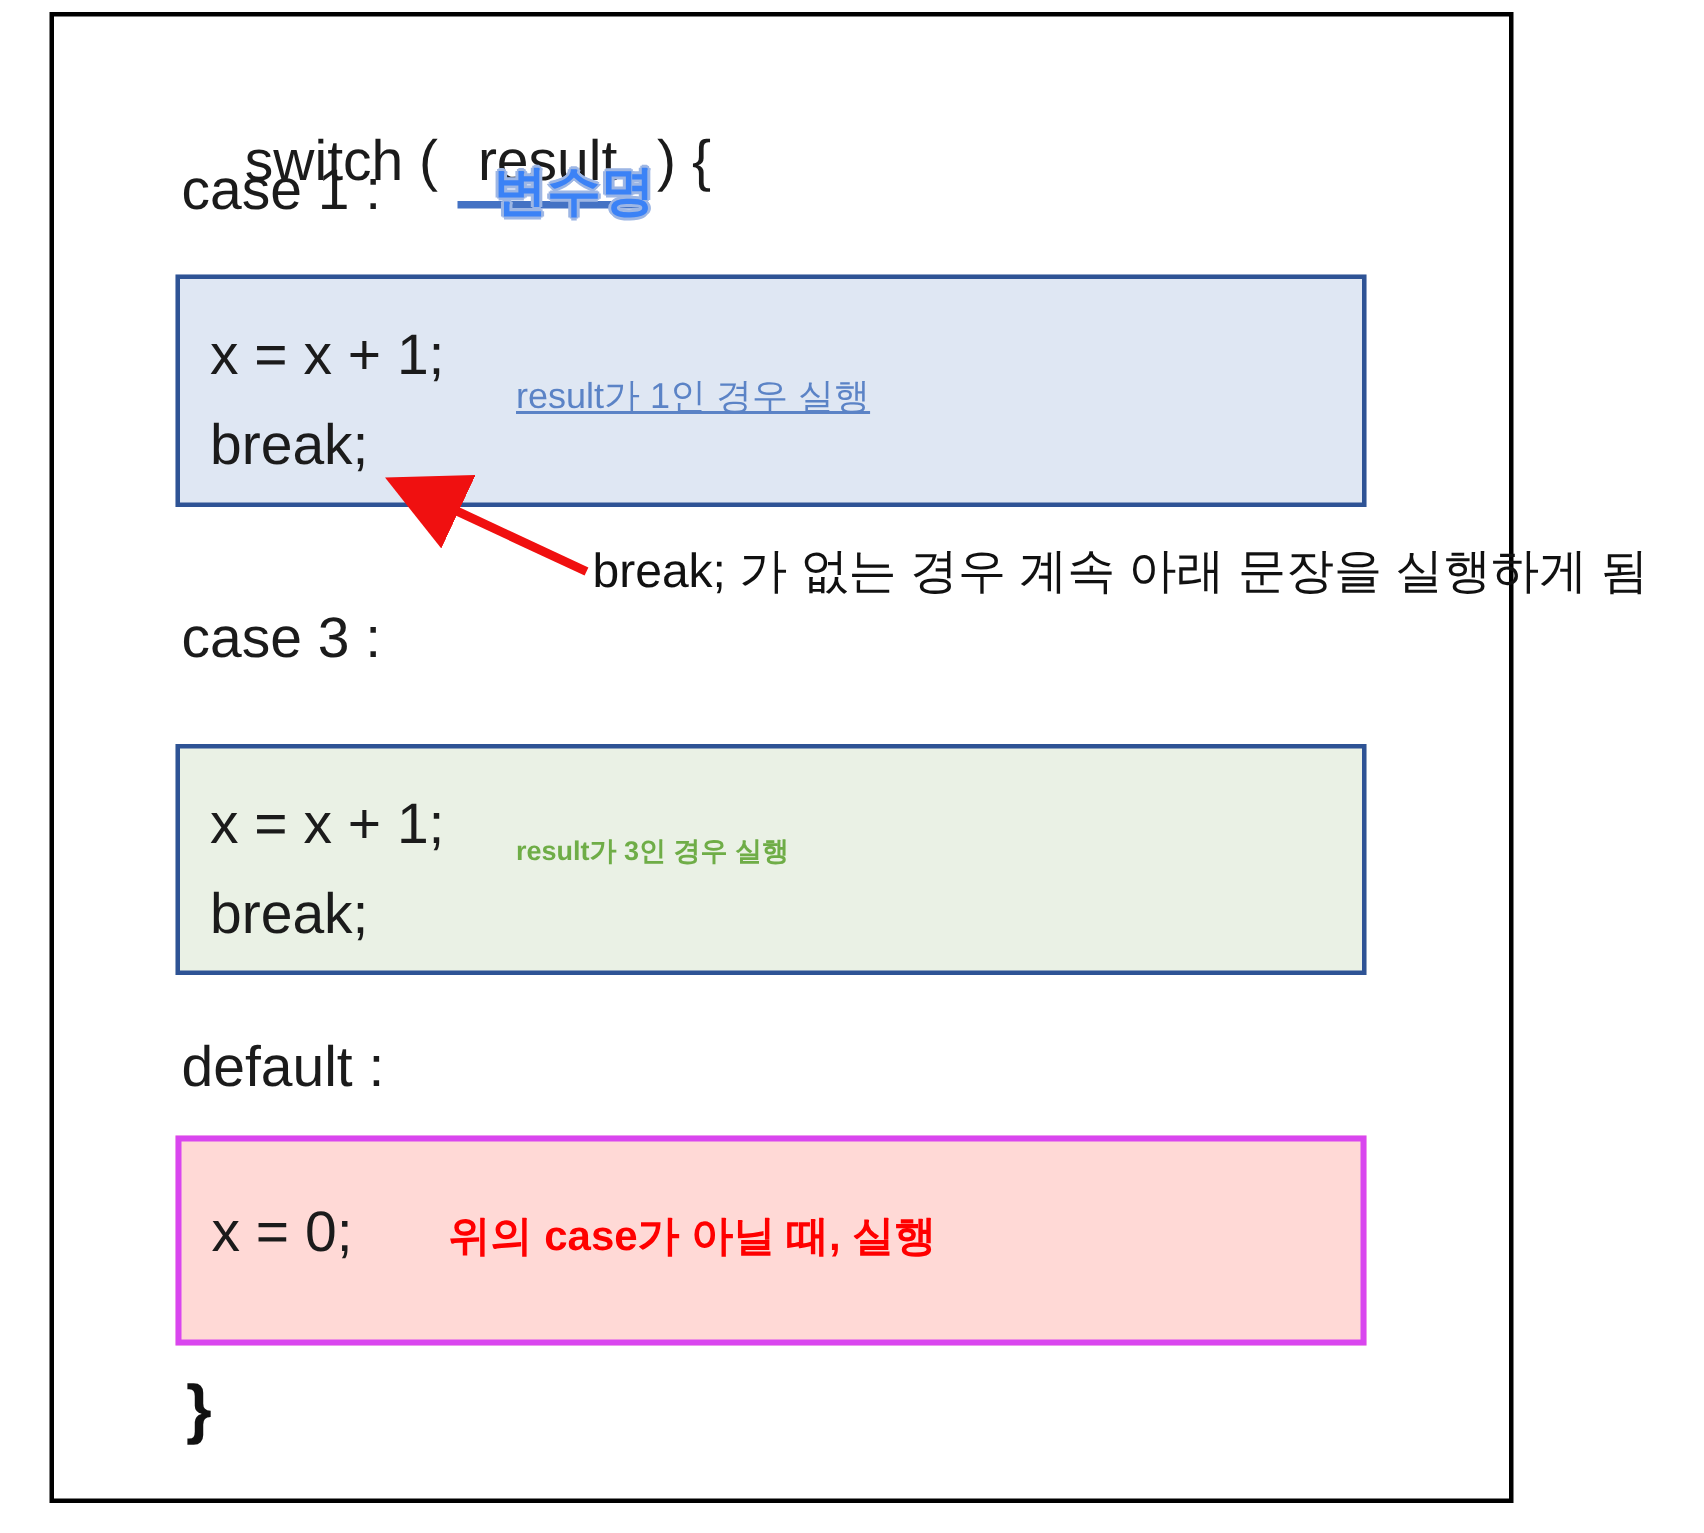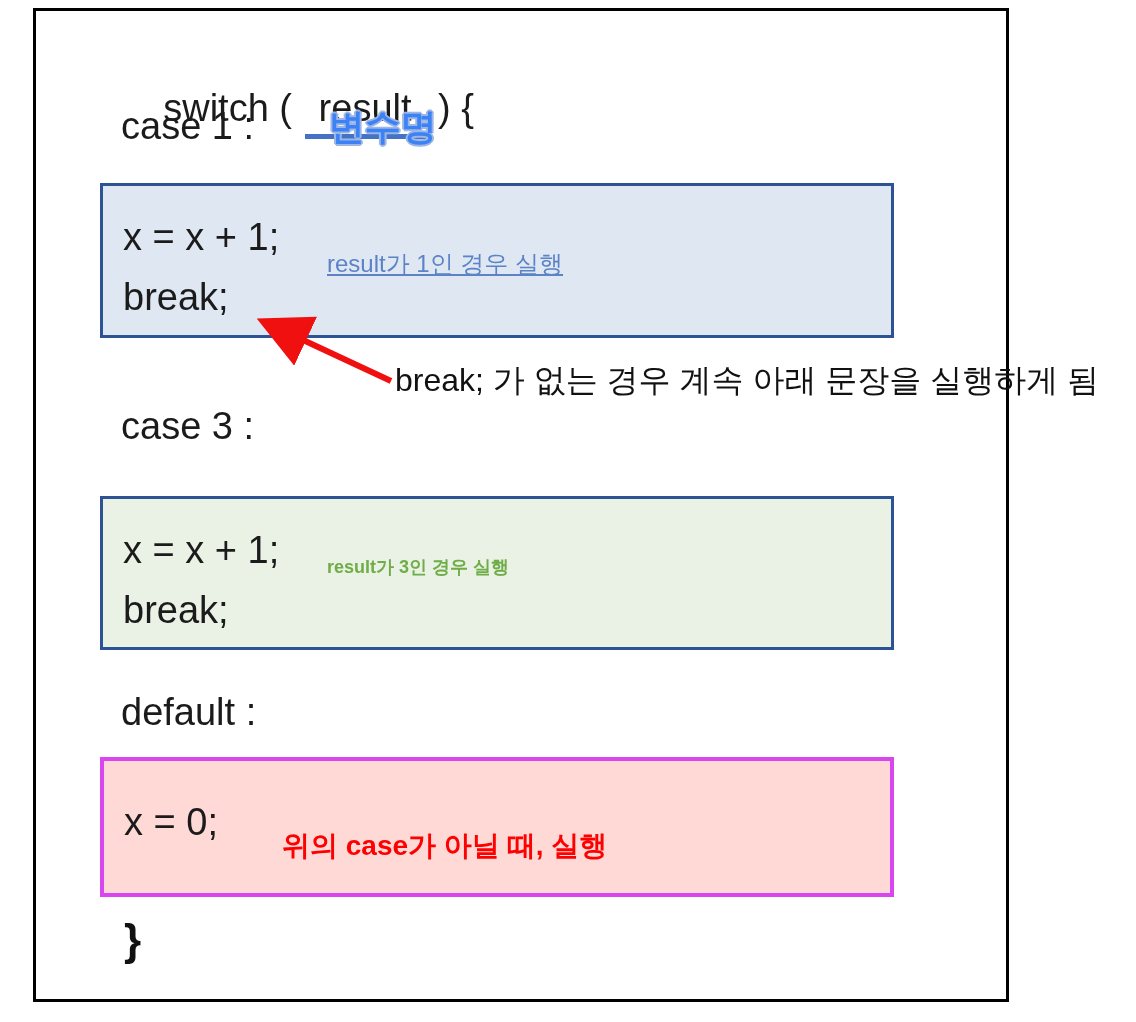--- a/index.html
+++ b/index.html
@@ -38,21 +38,21 @@
     font-size: 36px;
     font-weight: 700;
     color: #3b82f6;
     text-shadow:
       -2px 0 #9DB6E4, 2px 0 #9DB6E4, 0 -2px #9DB6E4, 0 2px #9DB6E4,
       -1px -1px #9DB6E4, 1px -1px #9DB6E4, -1px 1px #9DB6E4, 1px 1px #9DB6E4;
     white-space: pre;
   }
   .codebox {
     position: absolute;
-    left: 64px; 
+    left: 81px; 
     width: 794px;
     box-sizing: border-box;
   }
   .box-blue {
     top: 172px;  
     height: 155px;
     background: #DFE7F3;
     border: 3px solid #2E5395;
   }
   .box-green {
@@ -77,21 +77,20 @@
     font-size: 18px;
     font-weight: 700;
     color: #6FAD47;
     white-space: pre;
   }
   .note-red {
     font-size: 28px;
     font-weight: 700;
     color: #FF0000;
     white-space: pre;
-    margin-top: 22px;
   }
   .note-black {
     font-size: 32px;
     color: #111111;
     white-space: pre;
   }
   .brace {
     font-size: 44px;
     font-weight: 600;
     color: #111111;

